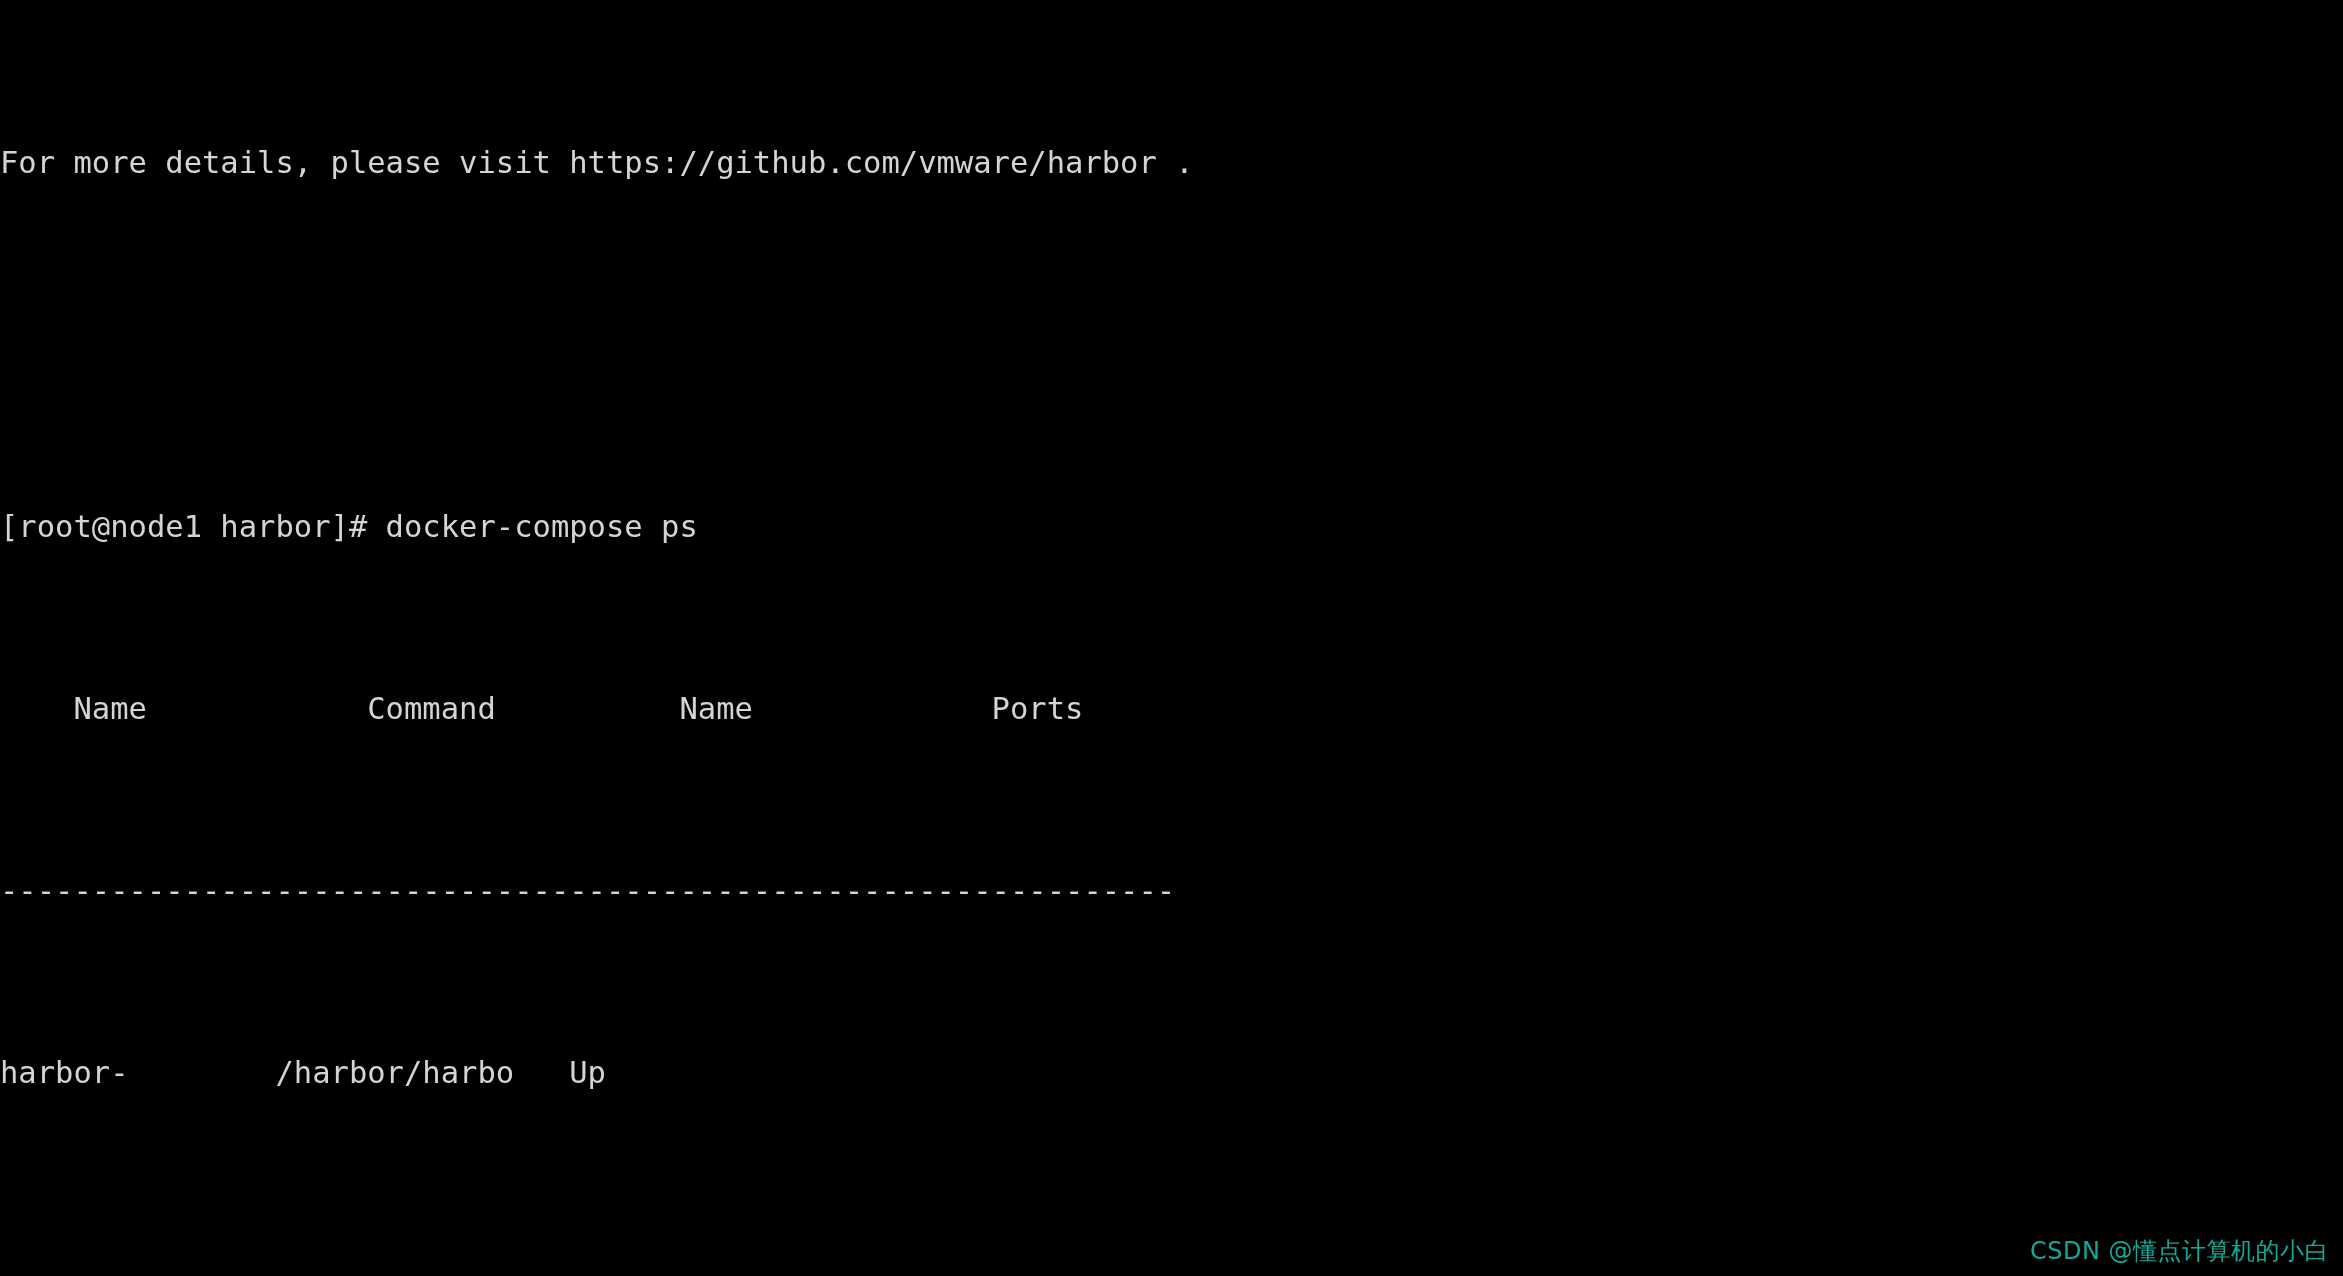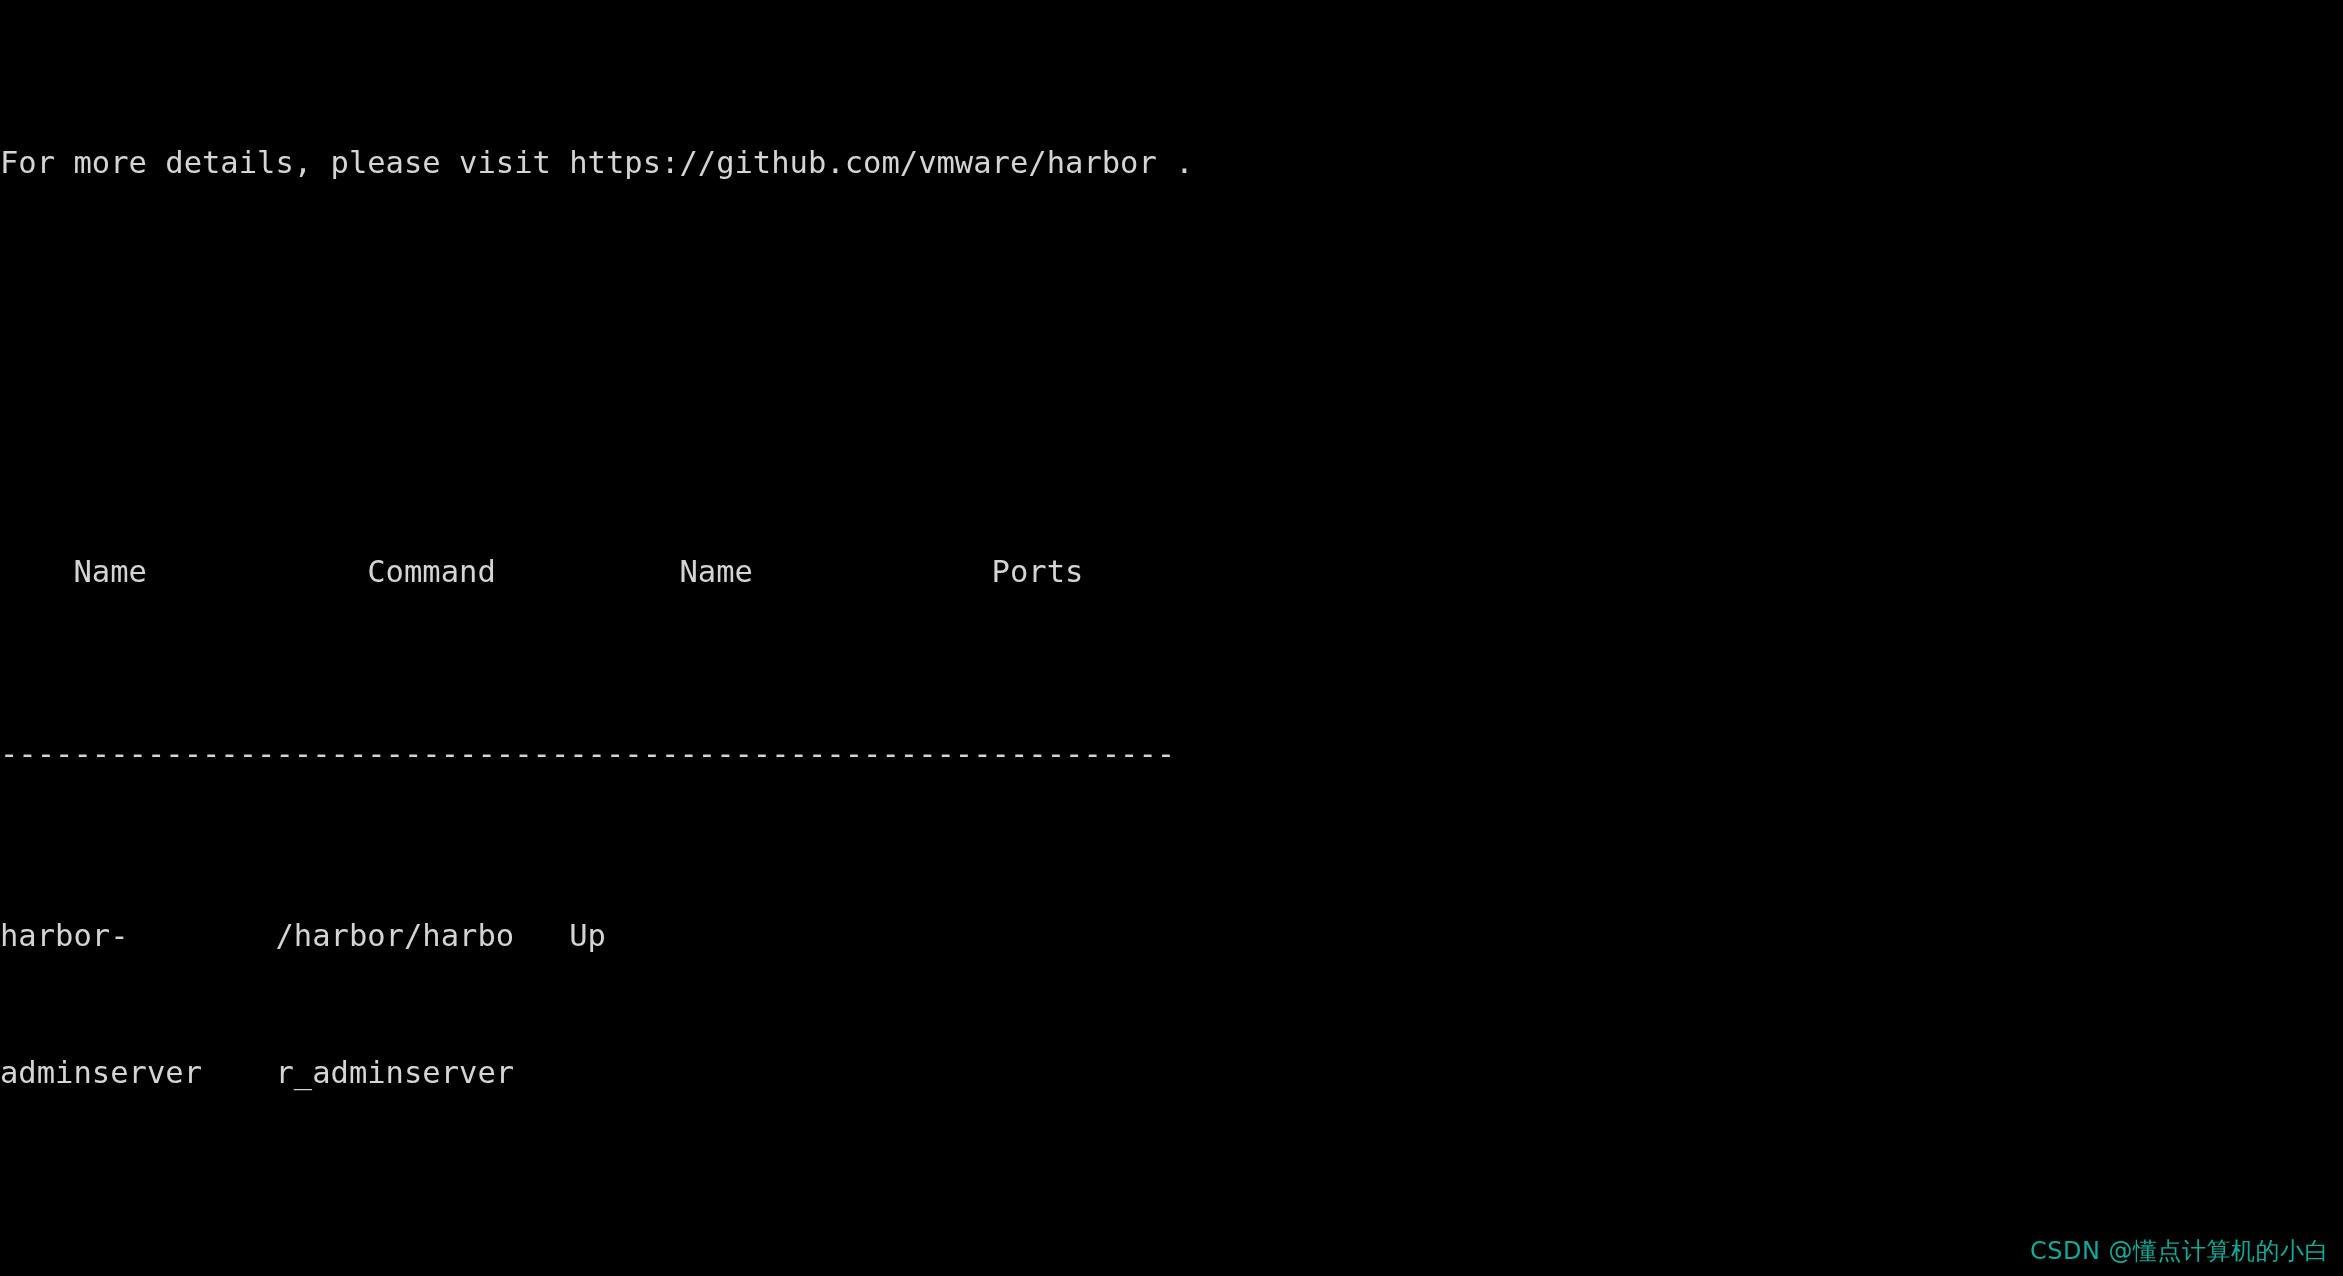--- a/index.html
+++ b/index.html
@@ -65,27 +65,27 @@
 <body>
 
 <div id="terminal">
 
   <div id="scrollback">
 
     <div class="term-line">For more details, please visit https://github.com/vmware/harbor .</div>
 
     <div class="term-line blank"></div>
 
+    <div class="term-line">[root@node1 harbor]# docker-compose ps</div>
 
     <div class="term-line">    Name            Command          Name             Ports</div>
 
     <div class="term-line">----------------------------------------------------------------</div>
 
     <div class="term-line">harbor-        /harbor/harbo   Up</div>
-    <div class="term-line">adminserver    r_adminserver</div>
     
     
     
     
     
     
     
     
     
     

